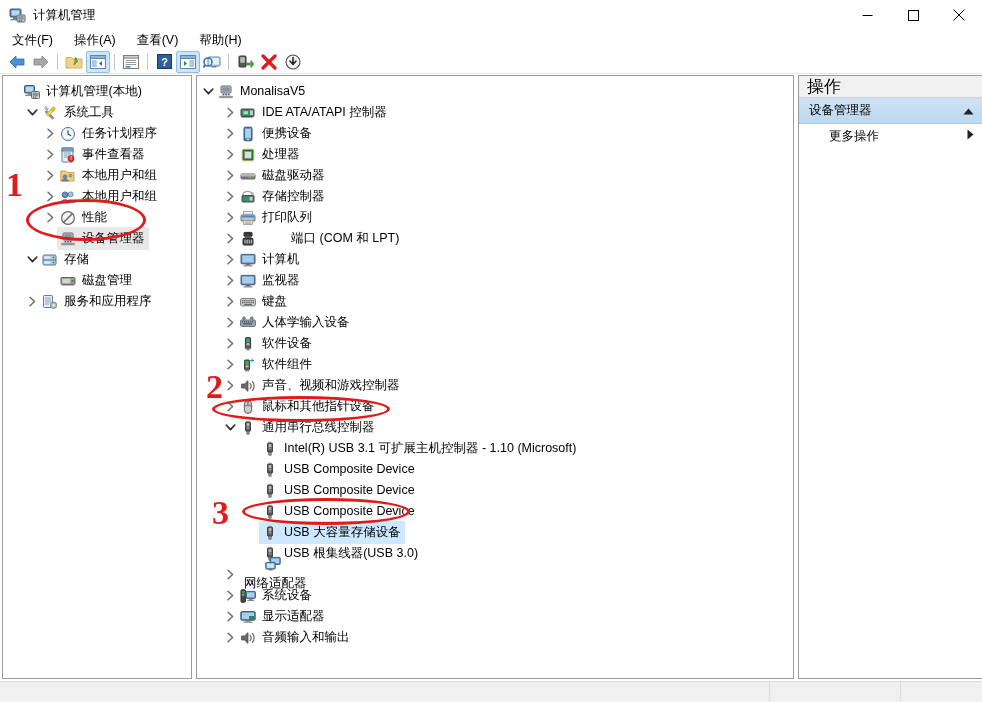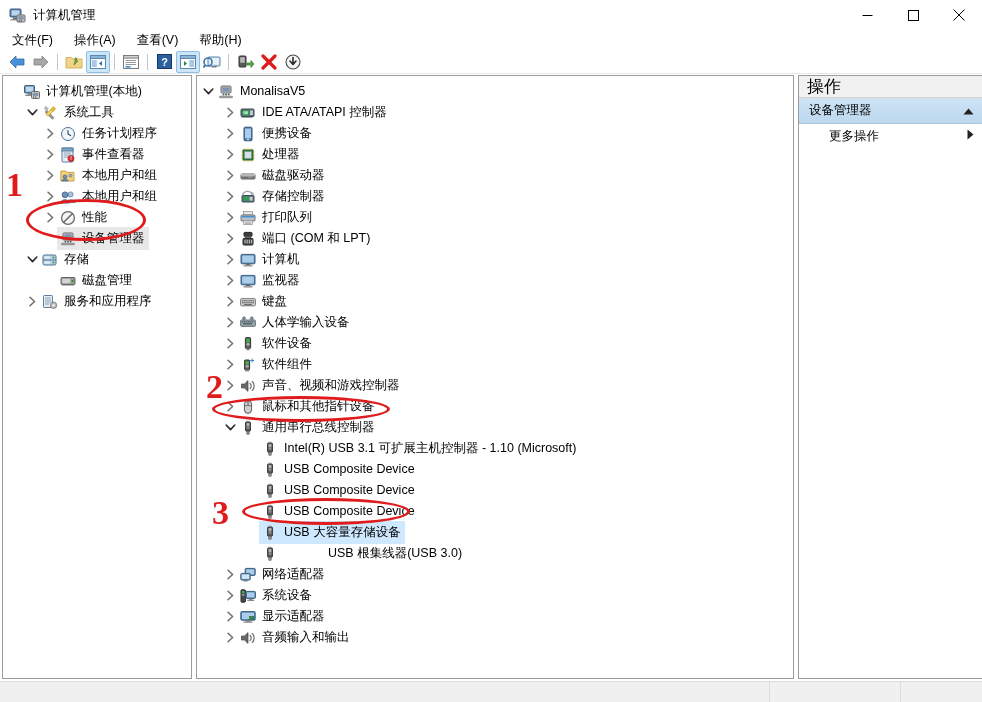--- a/index.html
+++ b/index.html
@@ -592,21 +592,21 @@
               </span>
               <span class="lbl">打印队列</span>
             </span>
           </div>
           <div class="trow" style="padding-left: 26px;">
             <span class="chev">
               <svg width="9" height="11" viewBox="0 0 9 11">
                 <path d="M2 1.2 L6.6 5.5 L2 9.8" fill="none" stroke="#6e6e6e" stroke-width="1.5" stroke-linecap="round" stroke-linejoin="round"></path>
               </svg>
             </span>
-            <span class="lblwrap" style="display: inline-flex; align-items: center;">
+            <span class="lblwrap" style="display: inline-flex; align-items: center; gap: 29px;">
               <span class="ico">
                 <svg width="16" height="16" viewBox="0 0 16 16">
                   <rect x="4" y="1.4" width="8" height="4" rx="0.8" fill="#3c3c3c" stroke="#222"></rect>
                   <rect x="4.8" y="5.4" width="6.4" height="2" fill="#6a6a6a"></rect>
                   <rect x="3" y="7.4" width="10" height="6.6" rx="1" fill="#4a4a4a" stroke="#222"></rect>
                   <g fill="#b5b5b5">
                     <rect x="4.4" y="8.8" width="1.2" height="3.6"></rect>
                     <rect x="6.6" y="8.8" width="1.2" height="3.6"></rect>
                     <rect x="8.8" y="8.8" width="1.2" height="3.6"></rect>
                     <rect x="11" y="8.8" width="1.2" height="3.6"></rect>
@@ -875,41 +875,41 @@
                   <rect x="6.7" y="0.6" width="0.9" height="1.6" fill="#8a8a8a"></rect>
                   <rect x="8.4" y="0.6" width="0.9" height="1.6" fill="#8a8a8a"></rect>
                   <rect x="6.6" y="11.4" width="2.8" height="3" rx="0.6" fill="#8f8f8f" stroke="#5a5a5a" stroke-width="0.5"></rect>
                 </svg>
               </span>
               <span class="lbl">USB 大容量存储设备</span>
             </span>
           </div>
           <div class="trow" style="padding-left: 48px;">
             <span class="chev"></span>
-            <span class="lblwrap" style="display: inline-flex; align-items: center; gap: 44px;">
+            <span class="lblwrap" style="display: inline-flex; align-items: center;">
               <span class="ico">
                 <svg width="16" height="16" viewBox="0 0 16 16">
                   <rect x="5.6" y="2" width="4.8" height="9.2" rx="0.8" fill="#5c5c5c" stroke="#333"></rect>
                   <rect x="6.6" y="3.1" width="2.8" height="3.2" fill="#b5b5b5"></rect>
                   <rect x="6.6" y="7.1" width="2.8" height="1.4" fill="#9a9a9a"></rect>
                   <rect x="6.7" y="0.6" width="0.9" height="1.6" fill="#8a8a8a"></rect>
                   <rect x="8.4" y="0.6" width="0.9" height="1.6" fill="#8a8a8a"></rect>
                   <rect x="6.6" y="11.4" width="2.8" height="3" rx="0.6" fill="#8f8f8f" stroke="#5a5a5a" stroke-width="0.5"></rect>
                 </svg>
               </span>
               <span class="lbl">USB 根集线器(USB 3.0)</span>
             </span>
           </div>
           <div class="trow" style="padding-left: 26px;">
             <span class="chev">
               <svg width="9" height="11" viewBox="0 0 9 11">
                 <path d="M2 1.2 L6.6 5.5 L2 9.8" fill="none" stroke="#6e6e6e" stroke-width="1.5" stroke-linecap="round" stroke-linejoin="round"></path>
               </svg>
             </span>
-            <span class="lblwrap" style="display: inline-flex; align-items: center;">
+            <span class="lblwrap" style="display: inline-flex; align-items: center; flex-direction: column;">
               <span class="ico">
                 <svg width="16" height="16" viewBox="0 0 16 16">
                   <rect x="5.2" y="1.4" width="10" height="7" rx="0.8" fill="#5f86ad" stroke="#3a5d80"></rect>
                   <rect x="6.2" y="2.4" width="8" height="5" fill="#a9cdeb"></rect>
                   <rect x="0.8" y="6.4" width="9.4" height="6.6" rx="0.8" fill="#7ba2c8" stroke="#3a5d80"></rect>
                   <rect x="1.9" y="7.5" width="7.2" height="4.4" fill="#cfe4f5"></rect>
                   <rect x="3.4" y="13.2" width="4.2" height="1.2" fill="#6f6f6f"></rect>
                 </svg>
               </span>
               <span class="lbl">网络适配器</span>

